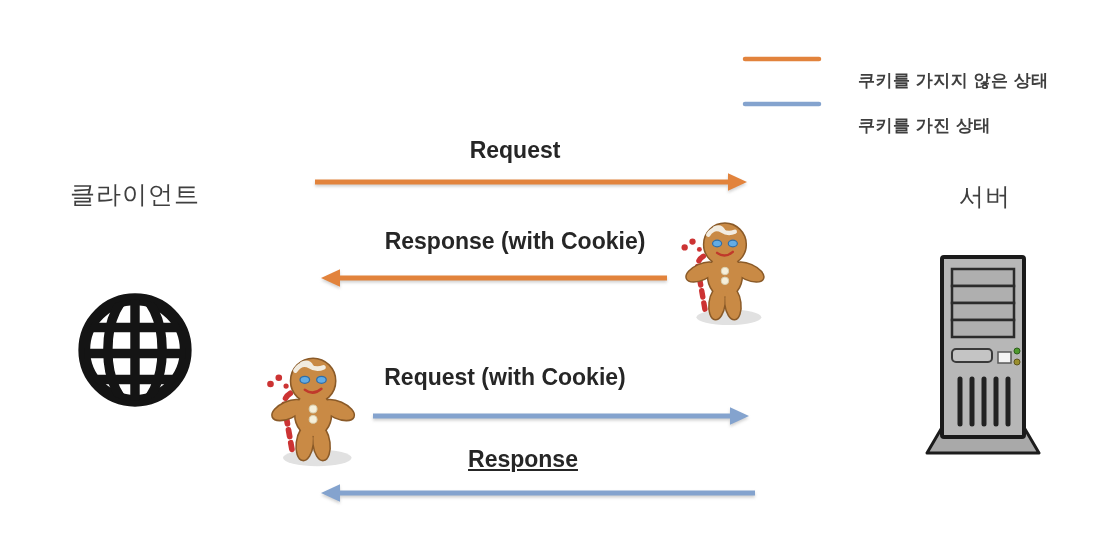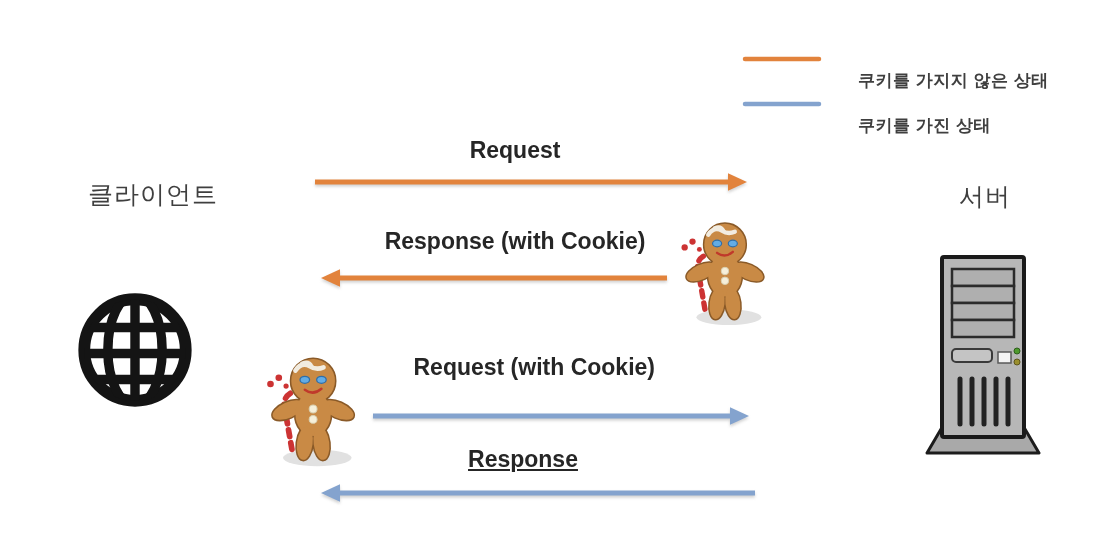--- a/index.html
+++ b/index.html
@@ -21,35 +21,35 @@
     position: absolute; left: 116px; top: 0;
     font-size: 17px; font-weight: 700; color: #3f3f3f;
     white-space: nowrap; letter-spacing: 0.5px; margin-top: 23px;
   }
 
   
   .actor-label {
     position: absolute; color: #3f3f3f; font-size: 25px;
     text-align: center; white-space: nowrap; letter-spacing: 1px;
   }
-  .actor-label.client { left: 83px; top: 178px; width: 140px; }
+  .actor-label.client { left: 65px; top: 178px; width: 140px; }
   .actor-label.server { left: 935px; top: 180px; width: 100px; }
 
   
   .globe-icon { position: absolute; left: 76px; top: 291px; width: 118px; height: 118px; }
   .server-icon { position: absolute; left: 922px; top: 252px; width: 122px; height: 206px; }
 
   
   .msg-label {
     position: absolute; font-weight: 700; font-size: 23px; color: #262626;
     text-align: center; white-space: nowrap;
   }
   .msg-label.m1 { left: 365px; top: 137px; width: 300px; }
   .msg-label.m2 { left: 365px; top: 228px; width: 300px; }
-  .msg-label.m3 { left: 355px; top: 354px; width: 300px; text-align: right; }
+  .msg-label.m3 { left: 355px; top: 364px; width: 300px; }
   .msg-label.m4 { left: 373px; top: 446px; width: 300px; text-decoration: underline; }
 
   
   .arrows-layer {
     position: absolute; left: 0; top: 0; width: 1106px; height: 546px;
     pointer-events: none;
     filter: drop-shadow(0 2px 1.5px rgba(120,120,120,0.35));
   }
 
   

